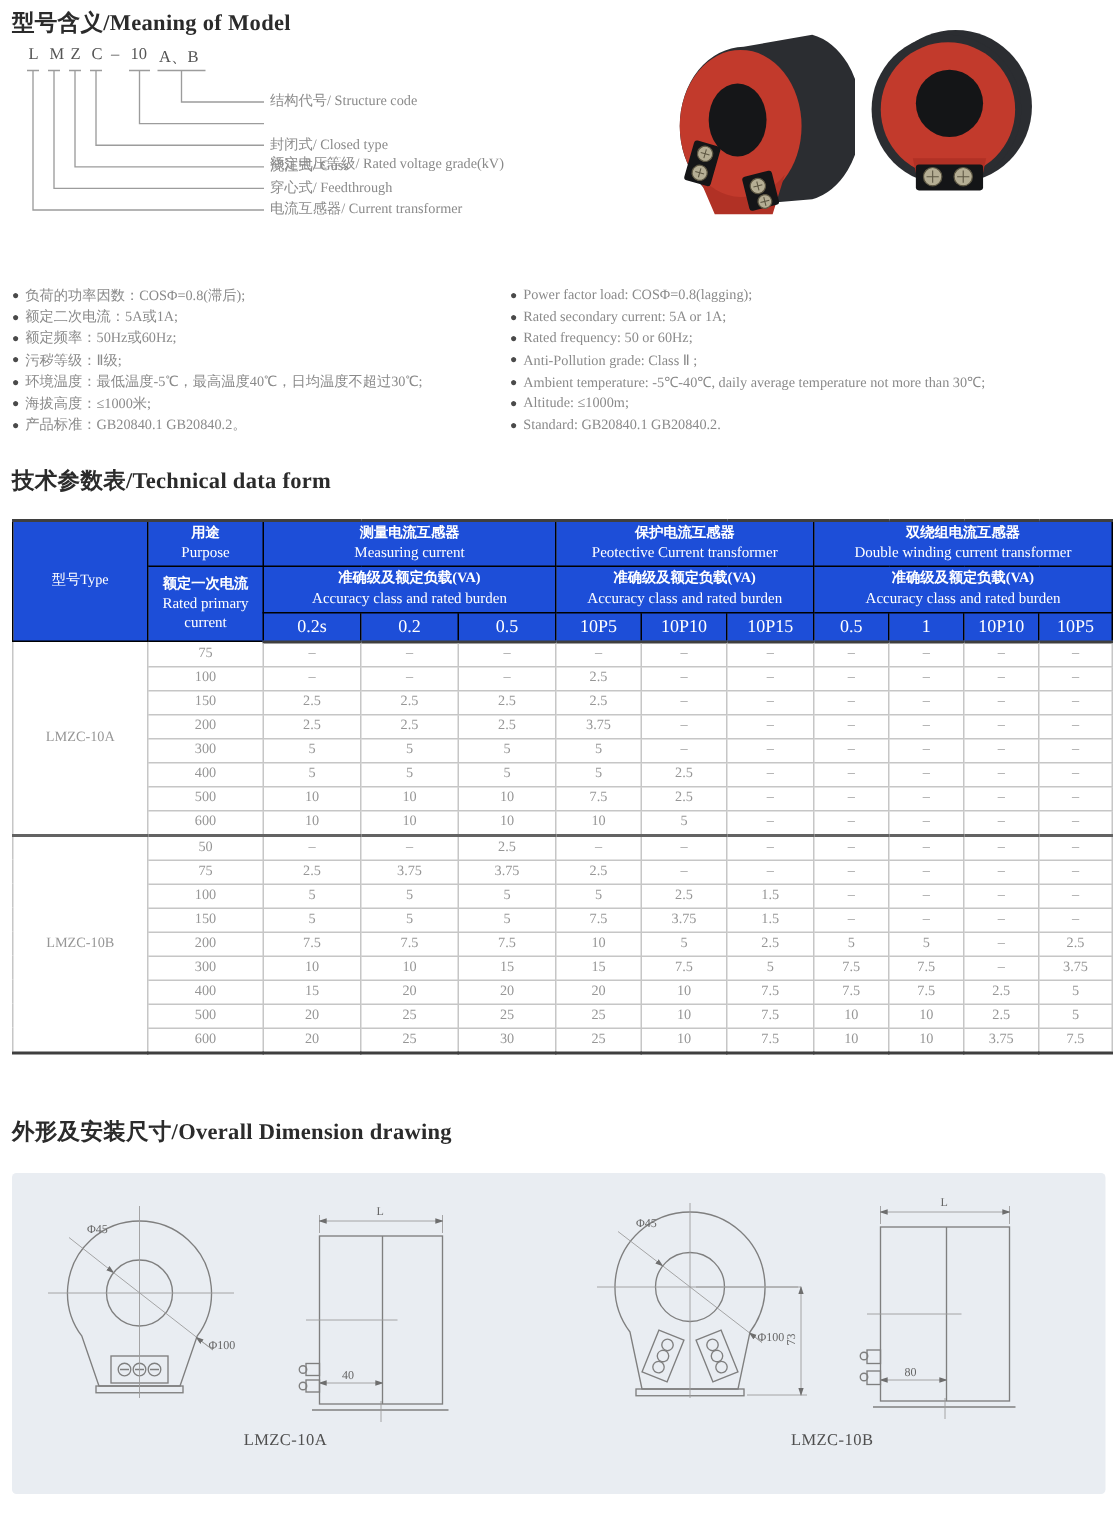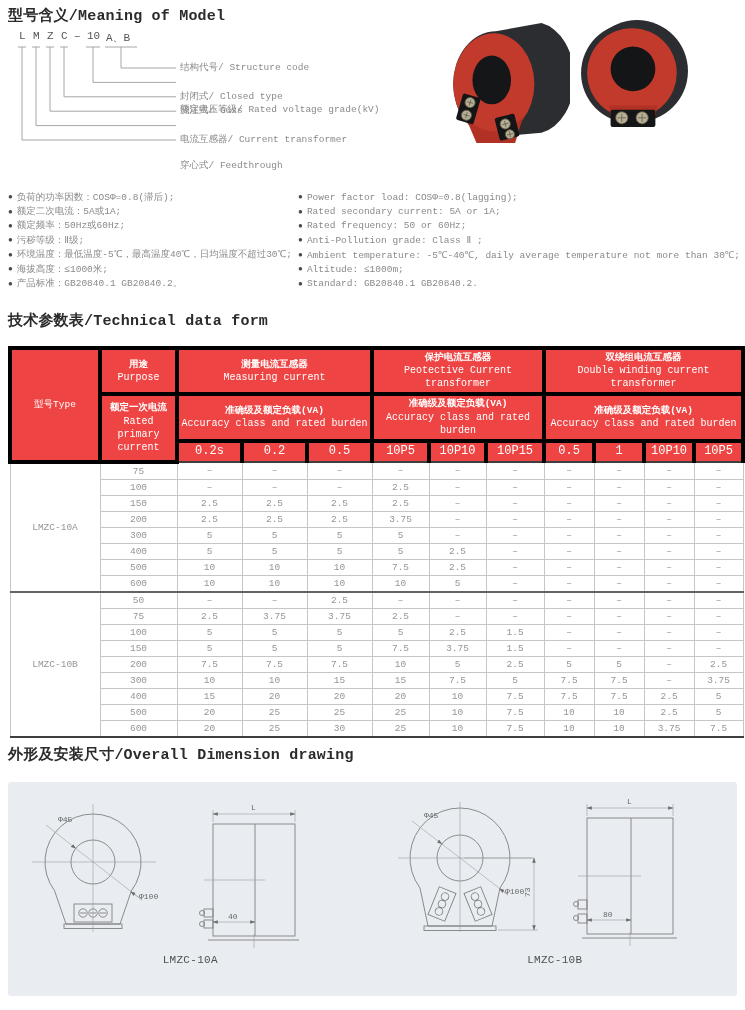--- a/index.html
+++ b/index.html
@@ -1,37 +1,37 @@
 <!DOCTYPE html>
 <html><head>
 <meta charset="utf-8">
 <style>
   html,body{margin:0;padding:0;background:#fff;}
   .page{position:relative;width:745px;height:1010px;background:#fff;overflow:hidden;
-        font-family:Liberation Mono, monospace;color:#333;}
+        font-family:Liberation Serif, serif;color:#333;}
   .sec-title{position:absolute;left:8px;font-size:15px;font-weight:600;color:#2b2b2b;letter-spacing:.2px;}
   
   .model-diagram{position:absolute;left:8px;top:28px;width:580px;height:130px;}
   .code-letter{position:absolute;top:2px;font-size:11px;color:#555;}
   .model-lines{position:absolute;left:0;top:18px;}
   .model-labels{position:absolute;left:172px;top:34px;width:400px;}
   .model-label{position:absolute;height:12px;line-height:12px;font-size:9.5px;color:#8a8a8a;white-space:nowrap;}
   
   .photos{position:absolute;top:0;left:410px;width:330px;height:160px;}
   
   .spec-cols{position:absolute;left:8px;top:190px;display:flex;width:732px;}
   .spec-col1{width:332px;}
   .spec-col2{flex:1;}
   .spec-line{height:14.4px;display:flex;align-items:center;gap:4px;font-size:9.5px;color:#8a8a8a;white-space:nowrap;}
   .spec-line .dot{color:#4a4a4a;font-size:8px;line-height:1;}
   
   .tbl-wrap{position:absolute;left:8px;top:346px;width:729px;}
   table{width:100%;border-collapse:collapse;table-layout:fixed;
         border-top:2px solid #3f3f3f;border-bottom:2px solid #3f3f3f;}
-  thead th{background:#ef4444;color:#fff;font-weight:400;border:4px solid #000000;
+  thead th{background:#1d4ed8;color:#fff;font-weight:400;border:1px solid #000000;
            padding:2px 1px;font-size:9.5px;line-height:1.3;}
   thead th .cn{display:block;font-weight:700;font-size:9.5px;}
   thead th .en{display:block;font-size:10px;}
   thead th.subcol{height:16px;padding:1px 0;font-size:12px;}
   thead tr:last-child th{border-bottom:2px solid #3f3f3f;}
   tbody td{border:1px solid #c6c6c6;color:#969696;text-align:center;
            font-size:9.5px;height:15px;padding:0;}
   tbody td.gb{border-left-color:#9e9e9e;}
   tbody tr.sec-top td{border-top:2px solid #636363;}
   tbody tr.mid-sep td{border-top:1.5px solid #8f8f8f;}
@@ -70,21 +70,21 @@
         <path d="M42,1 V65.2 H168"></path>
         <path d="M28,1 V79.6 H168"></path>
         <path d="M14,1 V94 H168"></path>
       </g>
     </svg>
     <div class="model-labels">
         <div class="model-label" style="top: 0px;">结构代号/ Structure code</div>
         <div class="model-label" style="top: 14.4px; margin-top: 28px;">额定电压等级/ Rated voltage grade(kV)</div>
         <div class="model-label" style="top: 28.8px;">封闭式/ Closed type</div>
         <div class="model-label" style="top: 43.2px;">浇注式/ Guss</div>
-        <div class="model-label" style="top: 57.6px; margin-top: 40px;">穿心式/ Feedthrough</div>
+        <div class="model-label" style="top: 57.6px;">穿心式/ Feedthrough</div>
         <div class="model-label" style="top: 72px;">电流互感器/ Current transformer</div>
       </div>
   </div>
 
   <div class="photos">
     <svg width="122" height="134" style="position:absolute;left:38px;top:15px" viewBox="0 0 120 132">
       <path d="M47,16 A42,52 0 1 0 47,120 L92,116 A40,55 0 0 0 92,8 Z" fill="#2b2d31"></path>
       <ellipse cx="45" cy="68" rx="40" ry="50" fill="#c23a2c"></ellipse>
       <path d="M16,98 L28,126 L66,126 L74,100 A40,50 0 0 1 16,98 Z" fill="#b13125"></path>
       <ellipse cx="43" cy="64" rx="19" ry="24" fill="#151618"></ellipse>

